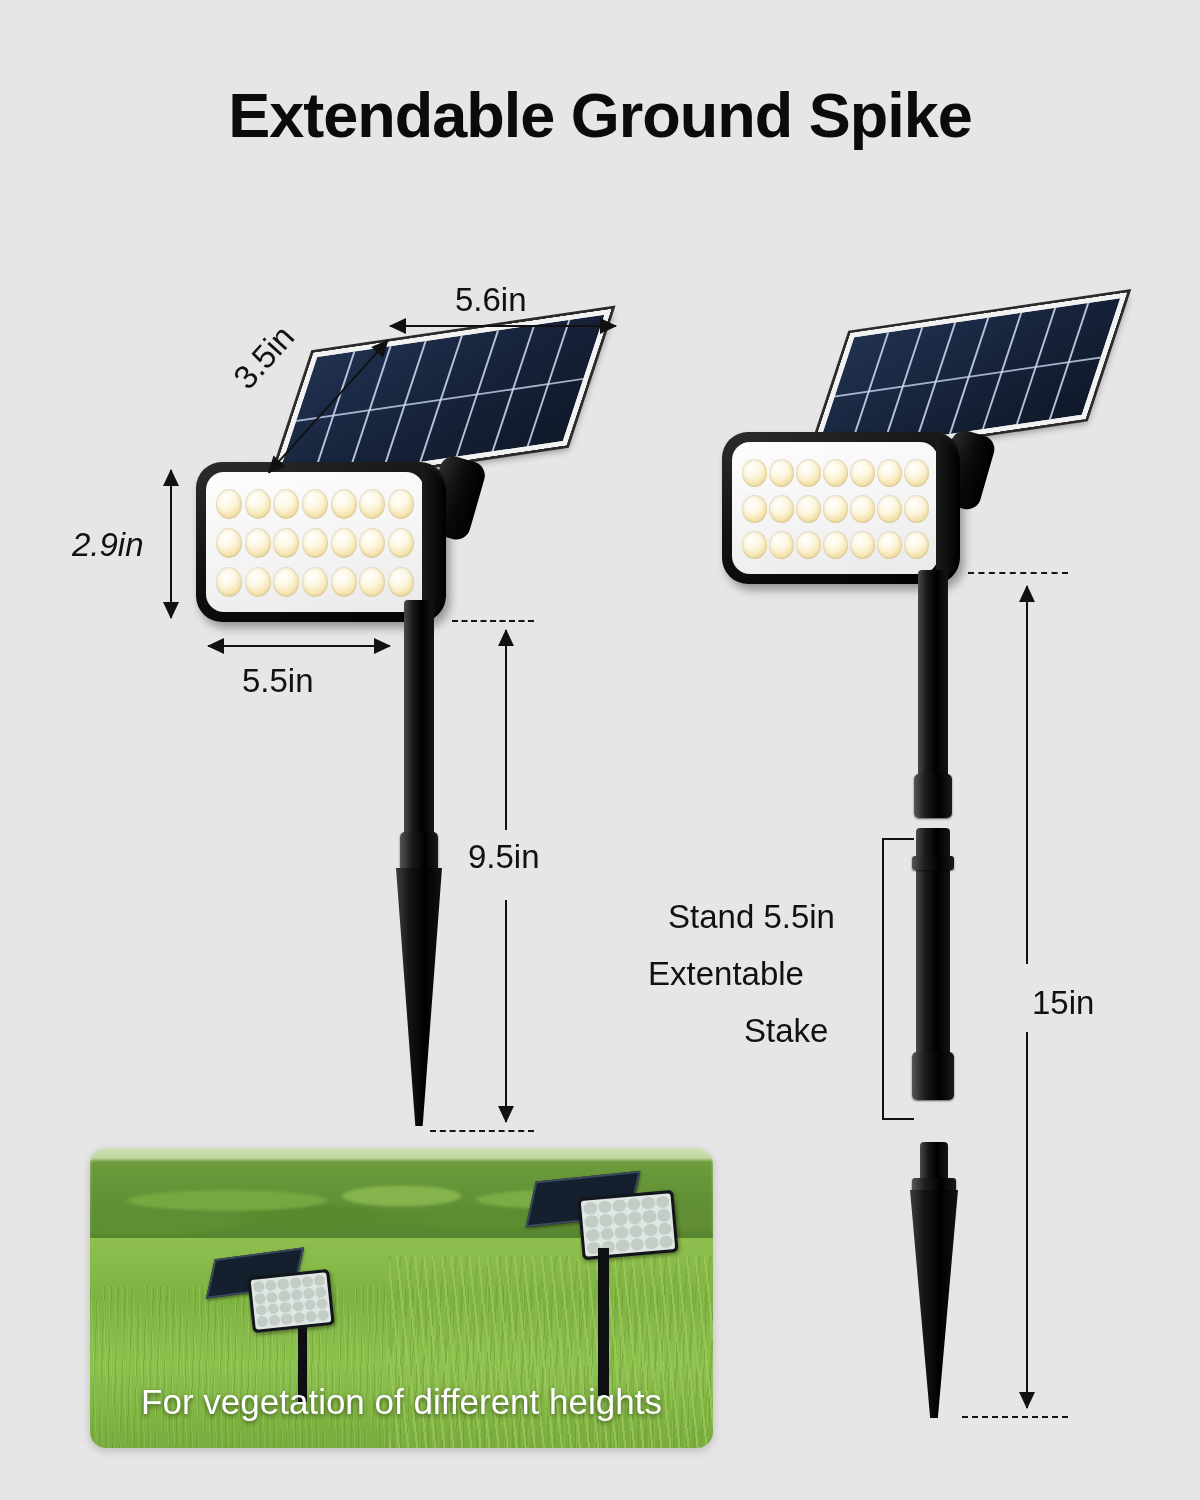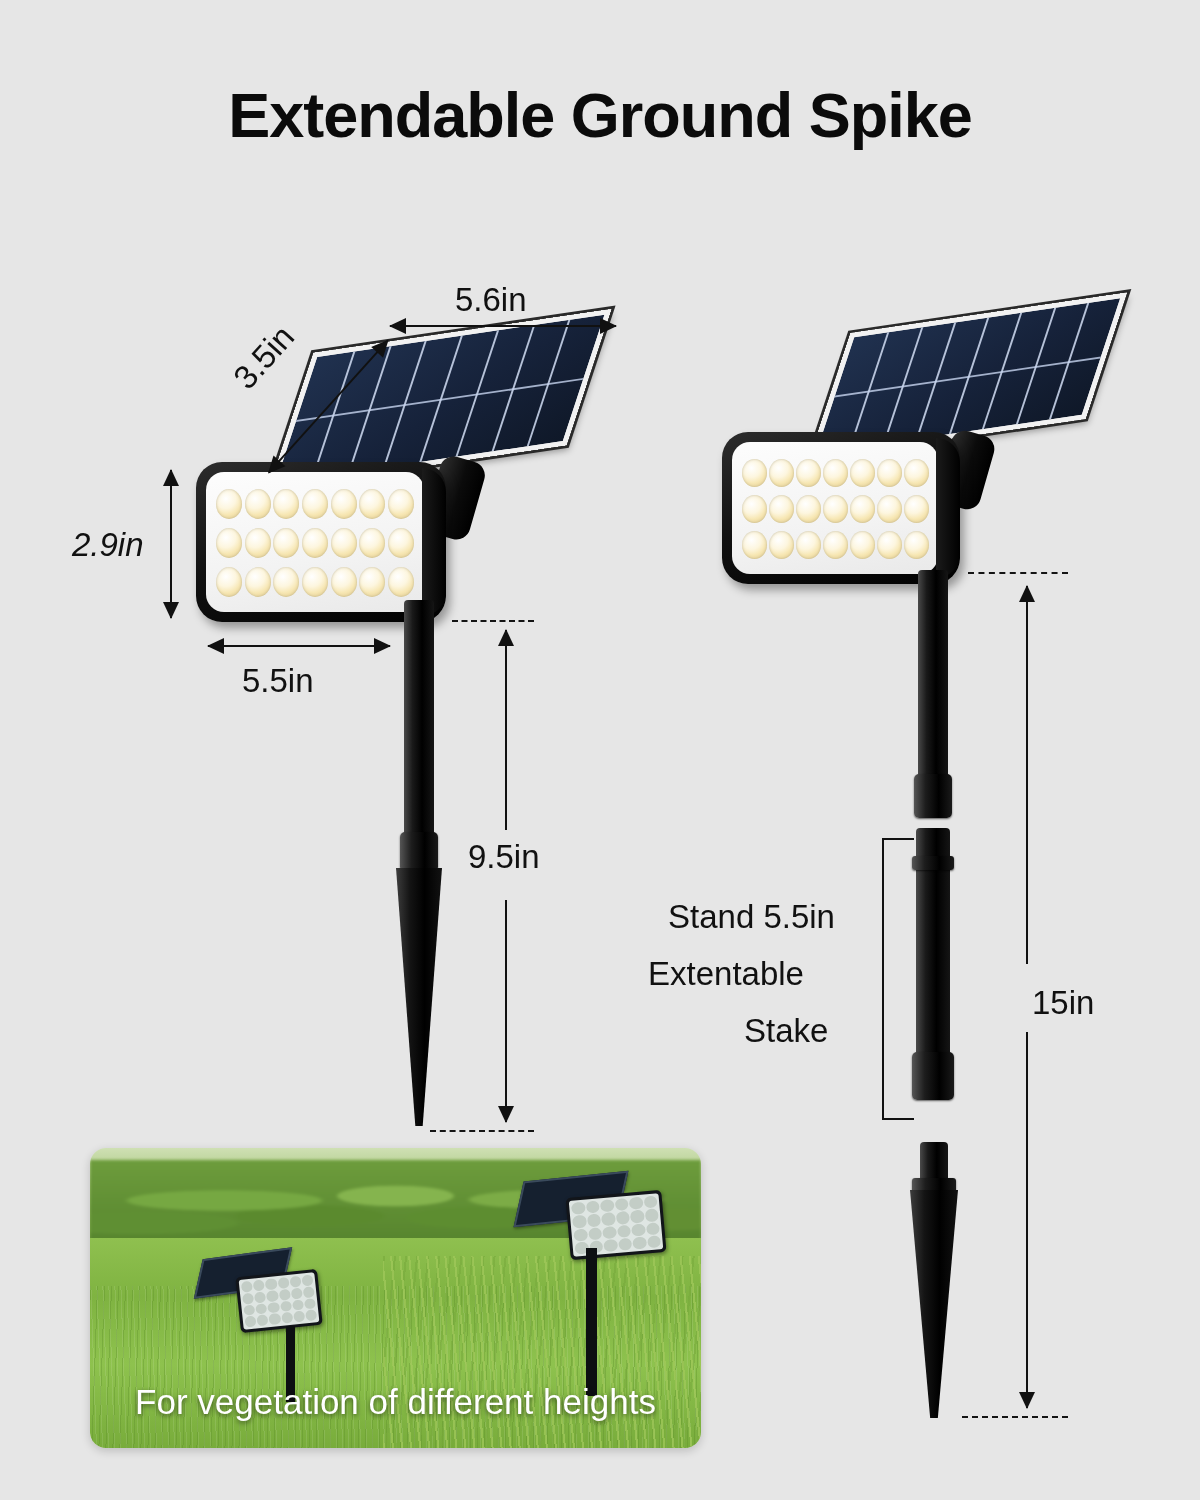--- a/index.html
+++ b/index.html
@@ -312,21 +312,21 @@
   <div class="dimlabel" style="left:668px;top:898px;">Stand 5.5in</div>
   <div class="dimlabel" style="left:648px;top:955px;">Extentable</div>
   <div class="dimlabel" style="left:744px;top:1012px;">Stake</div>
 
   <div class="dashline" style="left:968px;top:572px;width:100px;"></div>
   <div class="dashline" style="left:962px;top:1416px;width:106px;"></div>
   <div class="arrow-v up-only" style="left:1026px;top:586px;height:378px;"></div>
   <div class="arrow-v down-only" style="left:1026px;top:1032px;height:376px;"></div>
   <div class="dimlabel" style="left:992px;top:984px;margin-left:40px;">15in</div>
 
-  <div class="photo" style="left:90px;top:1148px;width:611px;height:300px;">
+  <div class="photo" style="left:90px;top:1148px;width:611px;height:300px;padding-left:12px;">
     <div class="sky"></div>
     <div class="hedge"></div>
     <div class="lawn"></div>
     <div class="grass-fine"></div>
     <div class="grass-tall"></div>
 
     <div class="mini-lamp">
       <div class="mini-panel" style="left:110px;top:105px;width:82px;height:36px;transform:skewX(-20deg) rotate(-8deg);"></div>
       <div class="mini-head" style="left:148px;top:125px;width:82px;height:56px;transform:rotate(-6deg);">
         <div class="mini-face">

